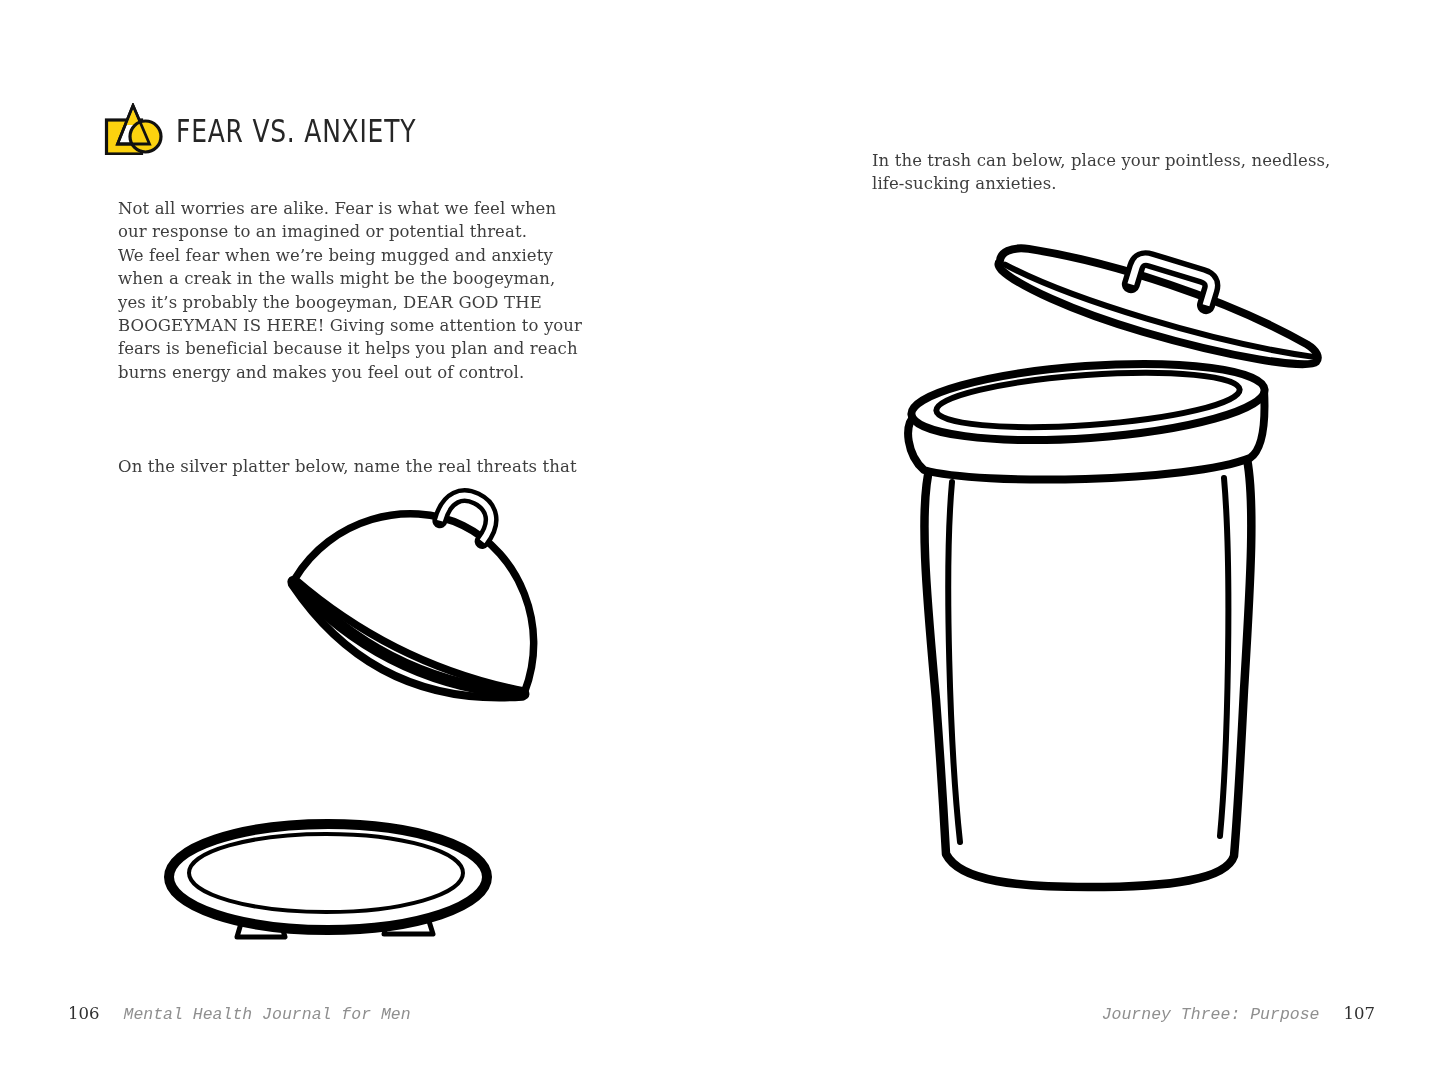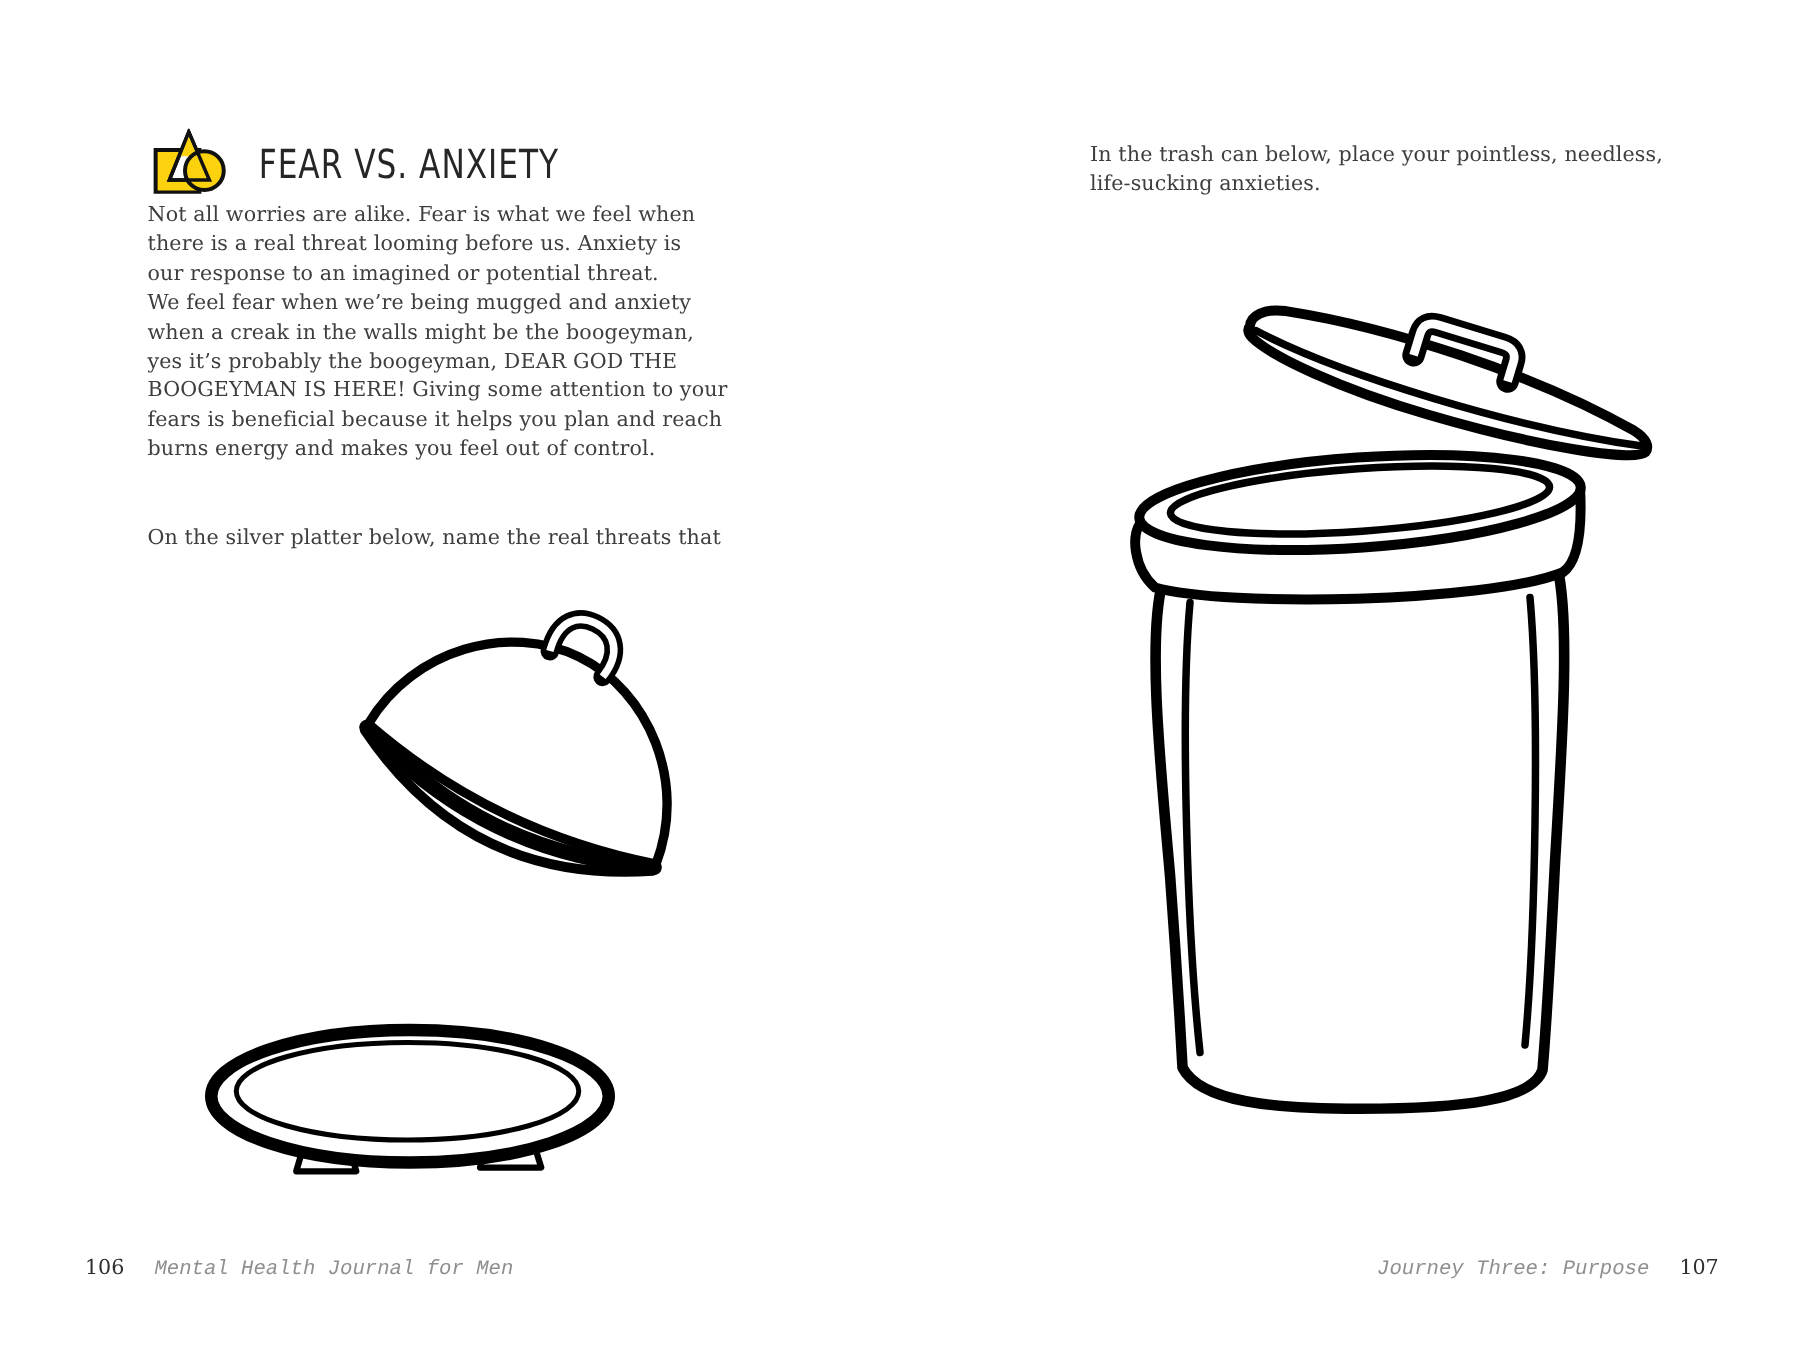--- a/index.html
+++ b/index.html
@@ -1,30 +1,30 @@
 <!DOCTYPE html>
 <html><head>
 <meta charset="utf-8">
 <style>
   html,body { margin:0; padding:0; background:#e8e8e8; }
   .spread {
     position:relative; width:1445px; height:1084px; background:#ffffff;
     font-family:"DejaVu Serif","Liberation Serif",serif; overflow:hidden;
   }
   
-  .heading-row { position:absolute; left:120px; top:103px; display:flex; align-items:center; gap:25px; }
+  .heading-row { position:absolute; left:102px; top:103px; display:flex; align-items:center; gap:12px; }
   .title-icon { width:62px; height:52px; flex:0 0 auto; }
   .page-title {
     font-family:"DejaVu Sans","Liberation Sans",sans-serif;
     font-size:32px; font-weight:500; color:#262626; letter-spacing:1px;
     transform:scaleX(0.78); transform-origin:left center; white-space:nowrap;
     margin:0; padding-top:4px;
   }
   
-  .textblock { position:absolute; }
+  .textblock { position:absolute;margin-top:37px; }
   .body-line {
     white-space:nowrap; font-size:16.5px; line-height:23.4px; color:#3e3e3e;
     letter-spacing:0.1px;
   }
   
   .footer { position:absolute; top:1004px; display:flex; align-items:baseline; gap:24px; }
   .footer-left { left:68px;text-align:center; }
   .footer-right { right:70px; }
   .pagenum { font-size:16.5px; color:#2f2f2f; font-style:normal; }
   .foottitle { font-size:16.5px; color:#8f8f8f; font-style:italic;font-family:Liberation Mono, monospace; }
@@ -49,21 +49,20 @@
 
       <circle cx="42.5" cy="33.5" r="15.5" fill="#FCD20F" stroke="#111" stroke-width="3.2"></circle>
 
       <polygon points="30,2.5 14.5,41 46.5,41" fill="none" stroke="#111" stroke-width="2.8"></polygon>
     </svg>
     <h1 class="page-title">FEAR VS. ANXIETY</h1>
   </div>
 
   <div class="textblock" style="left:118px; top:160px;">
     <div class="body-line">Not all worries are alike. Fear is what we feel when</div>
-    <div class="body-line">there is a real threat looming before us. Anxiety is</div>
     <div class="body-line">our response to an imagined or potential threat.</div>
     <div class="body-line">We feel fear when we’re being mugged and anxiety</div>
     <div class="body-line">when a creak in the walls might be the boogeyman,</div>
     <div class="body-line">yes it’s probably the boogeyman, DEAR GOD THE</div>
     <div class="body-line">BOOGEYMAN IS HERE! Giving some attention to your</div>
     <div class="body-line">fears is beneficial because it helps you plan and reach</div>
     <div class="body-line">burns energy and makes you feel out of control.</div>
   </div>
 
   <div class="textblock" style="left:118px; top:418px;">

